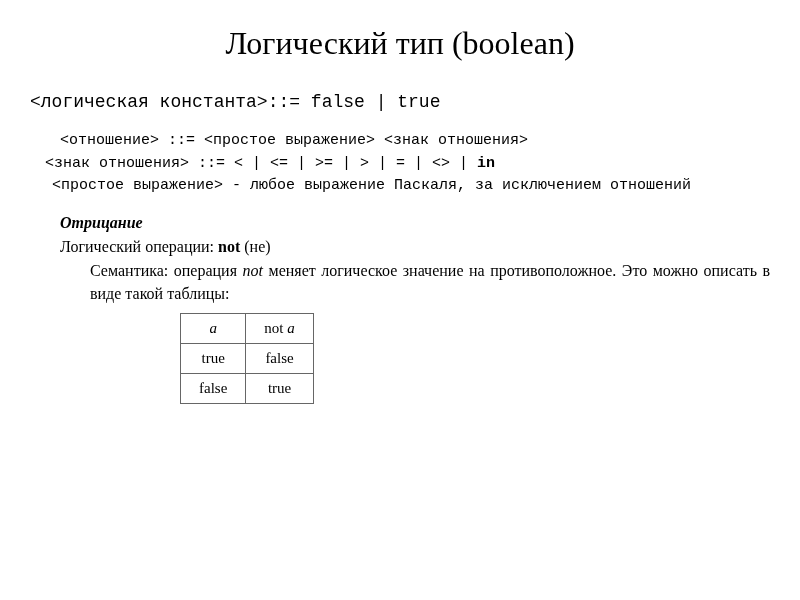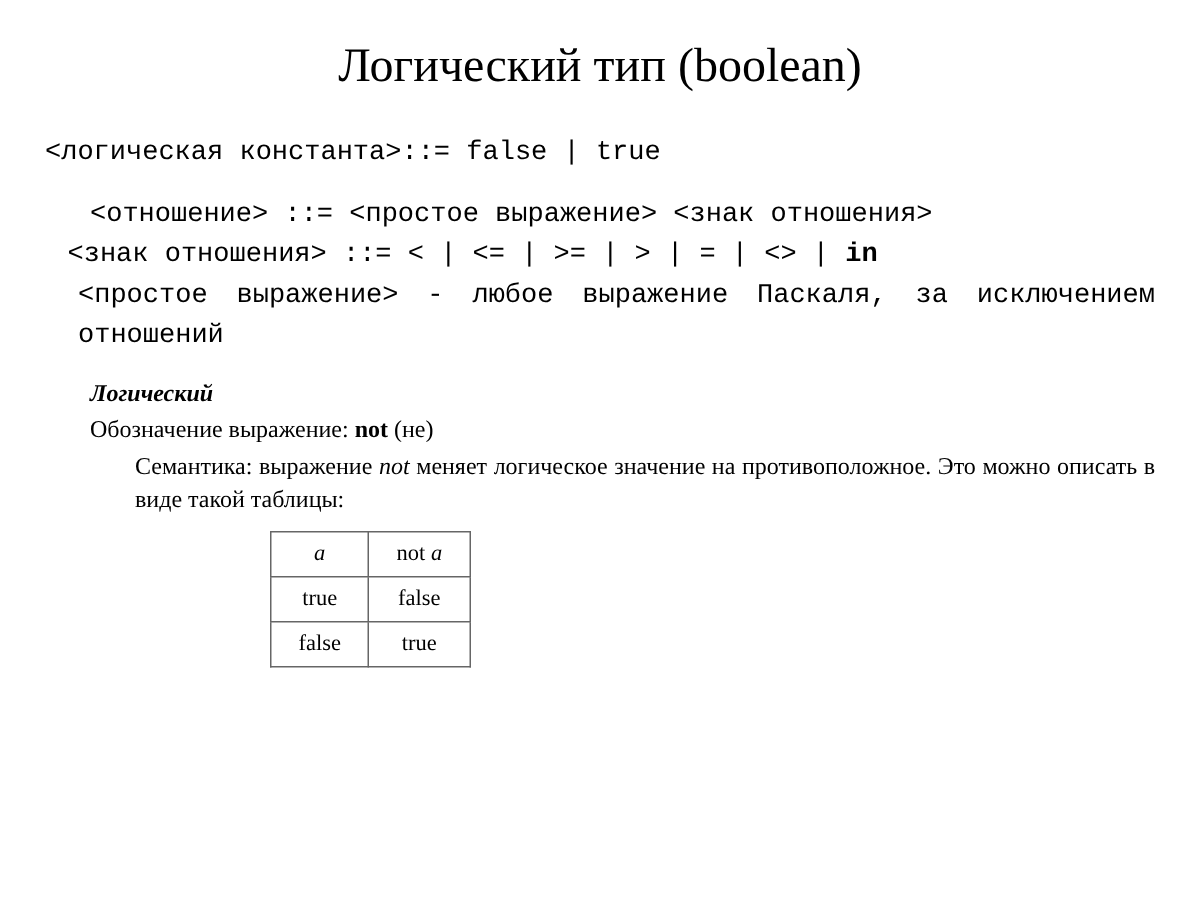--- a/index.html
+++ b/index.html
@@ -20,21 +20,21 @@
     margin: 5px 0 30px 0;
   }
   .mono {
     font-family: "Courier New", monospace;
     font-size: 18px;
     margin: 0 0 18px 0;
     white-space: pre;
   }
   .grammar {
     font-family: "Courier New", monospace;
-    font-size: 18px;
+    font-size: 15px;
     line-height: 1.5;
     margin-bottom: 14px;
   }
   .grammar .line1 { padding-left: 30px; }
   .grammar .line2 { text-align: center; }
   .grammar .line3 { padding-left: 15px; }
   .grammar .line4 { padding-left: 22px; text-align: justify; }
   .grammar .nowrap { white-space: nowrap; }
   .section {
     padding-left: 30px;
@@ -72,26 +72,26 @@
 
 <div class="grammar">
   <div class="line1 nowrap">&lt;отношение&gt; ::= &lt;простое  выражение&gt; &lt;знак отношения&gt;</div>
   <div class="line3 nowrap">
     <span>&lt;знак отношения&gt; ::= &lt; | &lt;= | &gt;= | &gt; | = | &lt;&gt; | </span><span class="b">in</span>
   </div>
   <div class="line4">&lt;простое выражение&gt; - любое выражение Паскаля, за исключением отношений</div>
 </div>
 
 <div class="section">
-  <div class="sub-title">Логический</div>
+  <div class="sub-title">Отрицание</div>
   <p>
-    <span>Обозначение выражение: </span><span class="b">not</span><span> (не)</span>
+    <span>Логический операции: </span><span class="b">not</span><span> (не)</span>
   </p>
   <p class="just">
-    <span>Семантика: выражение </span><span class="i">not</span><span> меняет логическое значение на противоположное. Это можно описать в виде такой таблицы:</span>
+    <span>Семантика: операция </span><span class="i">not</span><span> меняет логическое значение на противоположное. Это можно описать в виде такой таблицы:</span>
   </p>
 </div>
 
 <table>
   <tbody>
       <tr>
     <td class="hdr">a</td>
     <td><span>not </span><span class="i">a</span></td>
   </tr>
   <tr>

